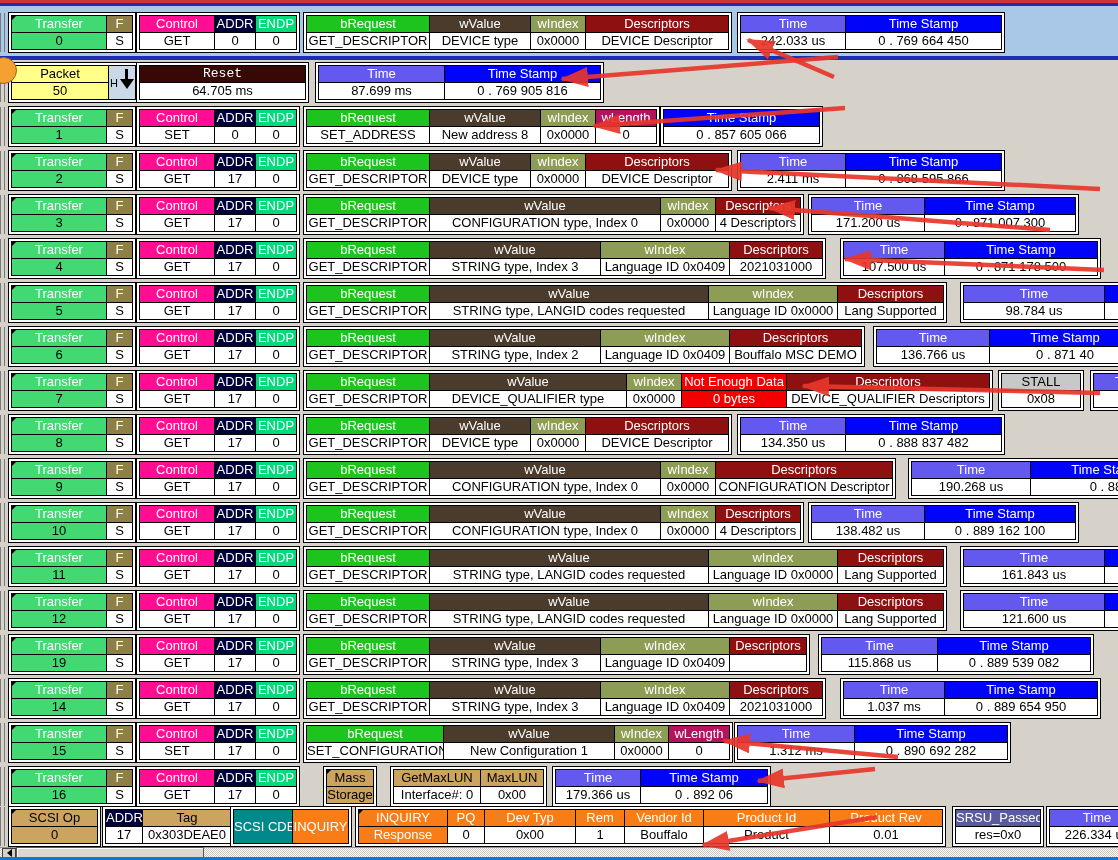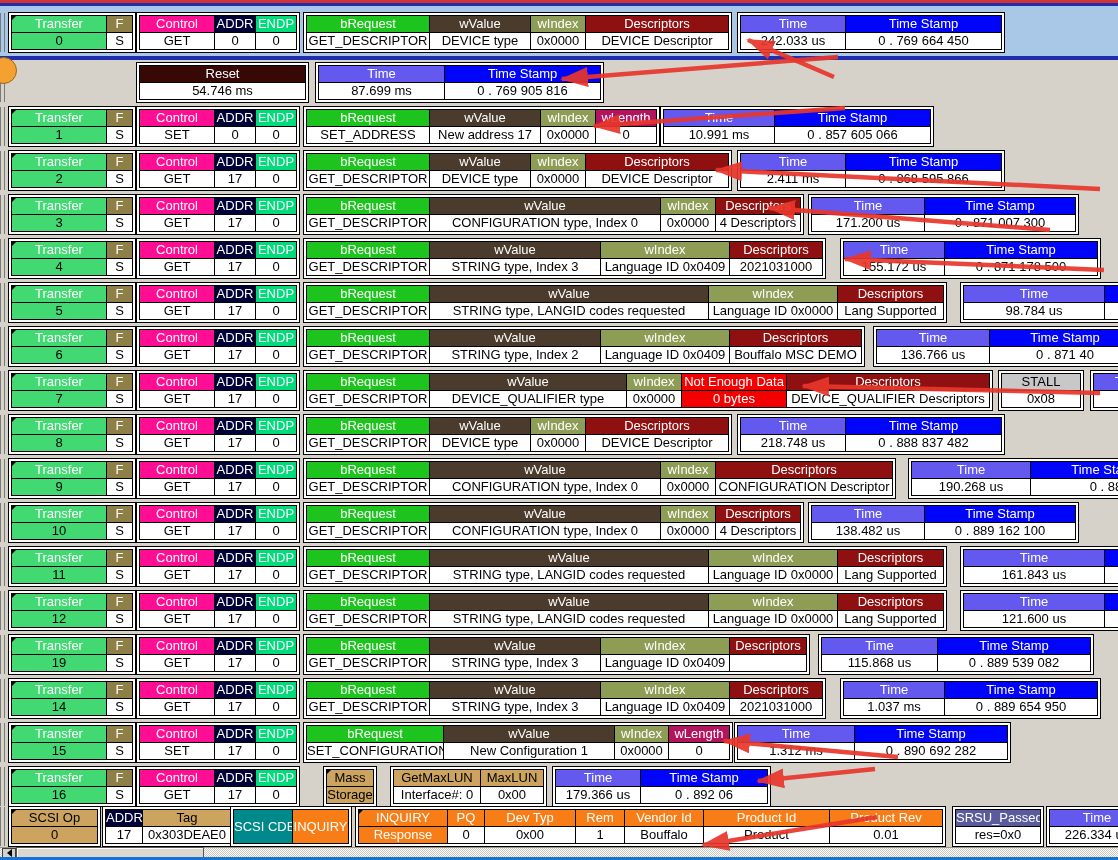--- a/index.html
+++ b/index.html
@@ -99,24 +99,38 @@
           <div class="vl">242.033 us</div>
         </div>
         <div class="cell" style="width: 157px;">
           <div class="hd" style="background: rgb(0, 4, 248);">Time Stamp</div>
           <div class="vl">0 . 769 664 450</div>
         </div>
       </div>
     </div>
     <div class="row" style="top: 62px;">
       <div class="gutter"></div>
+      <div class="grp" style="left: 8px;">
+        <div class="tri"></div>
+        <div class="cell" style="width: 98px;">
+          <div class="hd" style="background: rgb(255, 255, 138); color: rgb(0, 0, 0);">Packet</div>
+          <div class="vl" style="background: rgb(255, 255, 138);">50</div>
+        </div>
+        <div class="hwrap" style="width: 28px;">
+          <div class="hlabel">H</div>
+          <div class="darr">
+            <div class="dstem"></div>
+            <div class="dhead"></div>
+          </div>
+        </div>
+      </div>
       <div class="grp" style="left: 136px;">
         <div class="cell" style="width: 167px;">
-          <div class="hd" style="background: rgb(56, 8, 6);">Reset</div>
-          <div class="vl">54.746 ms</div>
+          <div class="hd" style="background: rgb(56, 8, 6); font-family: Liberation Mono, monospace;">Reset</div>
+          <div class="vl">64.705 ms</div>
         </div>
       </div>
       <div class="grp" style="left: 315px;">
         <div class="cell" style="width: 127px;">
           <div class="hd" style="background: rgb(100, 89, 239);">Time</div>
           <div class="vl">87.699 ms</div>
         </div>
         <div class="cell" style="width: 157px;">
           <div class="hd" style="background: rgb(0, 4, 248);">Time Stamp</div>
           <div class="vl">0 . 769 905 816</div>
@@ -150,36 +164,32 @@
           <div class="vl">0</div>
         </div>
       </div>
       <div class="grp" style="left: 303px;">
         <div class="cell" style="width: 124px;">
           <div class="hd" style="background: rgb(30, 196, 30);">bRequest</div>
           <div class="vl">SET_ADDRESS</div>
         </div>
         <div class="cell" style="width: 112px;">
           <div class="hd" style="background: rgb(74, 59, 44);">wValue</div>
-          <div class="vl">New address 17</div>
+          <div class="vl">New address 8</div>
         </div>
         <div class="cell" style="width: 56px;">
           <div class="hd" style="background: rgb(142, 157, 85);">wIndex</div>
           <div class="vl">0x0000</div>
         </div>
         <div class="cell" style="width: 62px;">
           <div class="hd" style="background: rgb(178, 21, 94);">wLength</div>
           <div class="vl">0</div>
         </div>
       </div>
       <div class="grp" style="left: 660px;">
-        <div class="cell" style="width: 112px;">
-          <div class="hd" style="background: rgb(100, 89, 239);">Time</div>
-          <div class="vl">10.991 ms</div>
-        </div>
         <div class="cell" style="width: 157px;">
           <div class="hd" style="background: rgb(0, 4, 248);">Time Stamp</div>
           <div class="vl">0 . 857 605 066</div>
         </div>
       </div>
     </div>
     <div class="row" style="top: 150px;">
       <div class="gutter"></div>
       <div class="grp" style="left: 8px;">
         <div class="tri"></div>
@@ -332,21 +342,21 @@
           <div class="vl">Language ID 0x0409</div>
         </div>
         <div class="cell" style="width: 94px;">
           <div class="hd" style="background: rgb(143, 16, 16);">Descriptors</div>
           <div class="vl">2021031000</div>
         </div>
       </div>
       <div class="grp" style="left: 840px;">
         <div class="cell" style="width: 102px;">
           <div class="hd" style="background: rgb(100, 89, 239);">Time</div>
-          <div class="vl">155.172 us</div>
+          <div class="vl">107.500 us</div>
         </div>
         <div class="cell" style="width: 154px;">
           <div class="hd" style="background: rgb(0, 4, 248);">Time Stamp</div>
           <div class="vl">0 . 871 178 500</div>
         </div>
       </div>
     </div>
     <div class="row" style="top: 282px;">
       <div class="gutter"></div>
       <div class="grp" style="left: 8px;">
@@ -562,21 +572,21 @@
           <div class="vl">0x0000</div>
         </div>
         <div class="cell" style="width: 144px;">
           <div class="hd" style="background: rgb(143, 16, 16);">Descriptors</div>
           <div class="vl">DEVICE Descriptor</div>
         </div>
       </div>
       <div class="grp" style="left: 737px;">
         <div class="cell" style="width: 106px;">
           <div class="hd" style="background: rgb(100, 89, 239);">Time</div>
-          <div class="vl">218.748 us</div>
+          <div class="vl">134.350 us</div>
         </div>
         <div class="cell" style="width: 157px;">
           <div class="hd" style="background: rgb(0, 4, 248);">Time Stamp</div>
           <div class="vl">0 . 888 837 482</div>
         </div>
       </div>
     </div>
     <div class="row" style="top: 458px;">
       <div class="gutter"></div>
       <div class="grp" style="left: 8px;">

